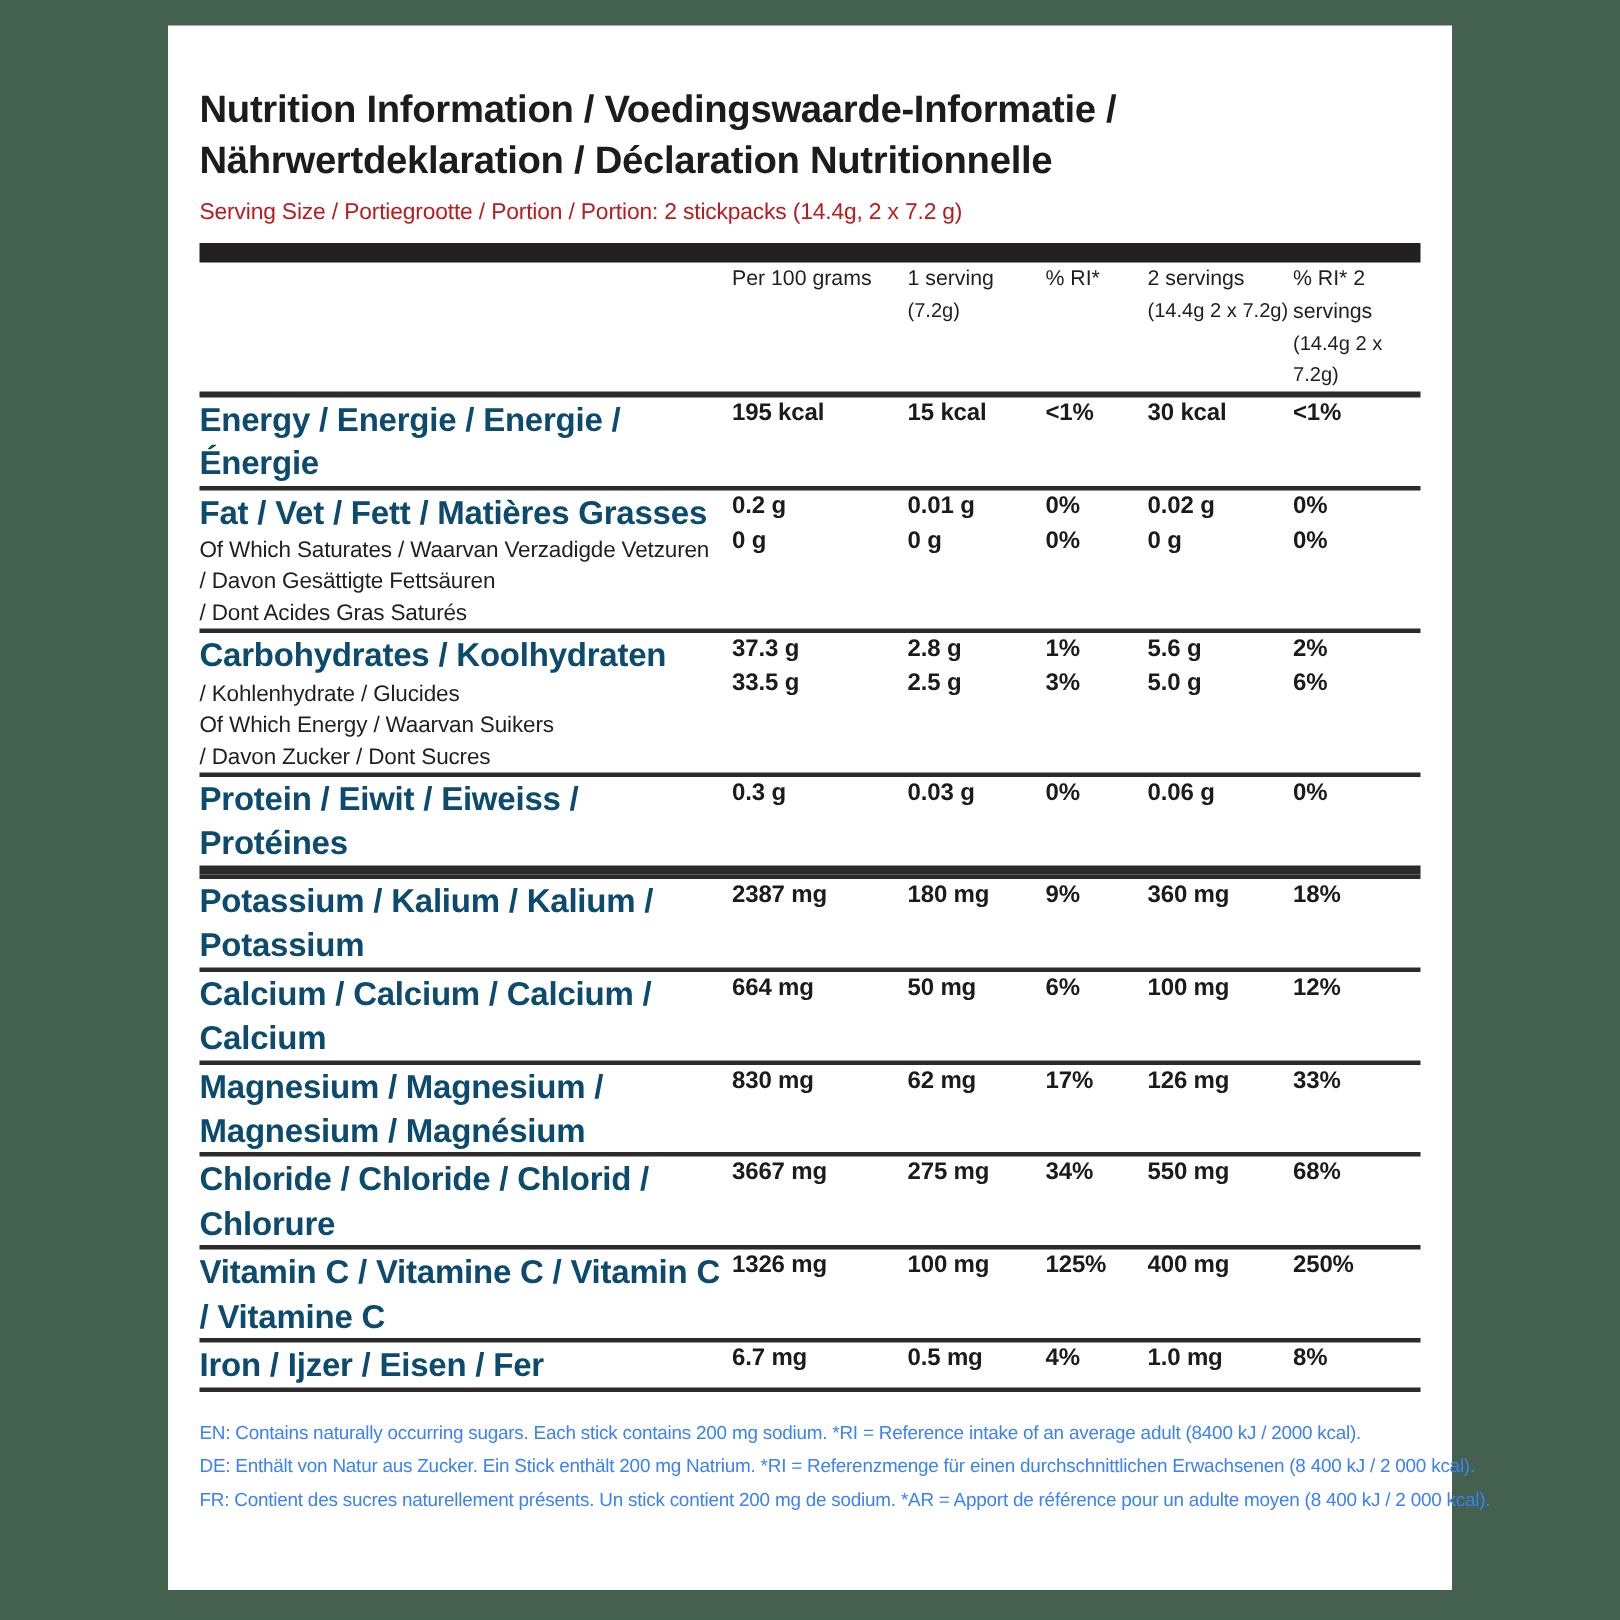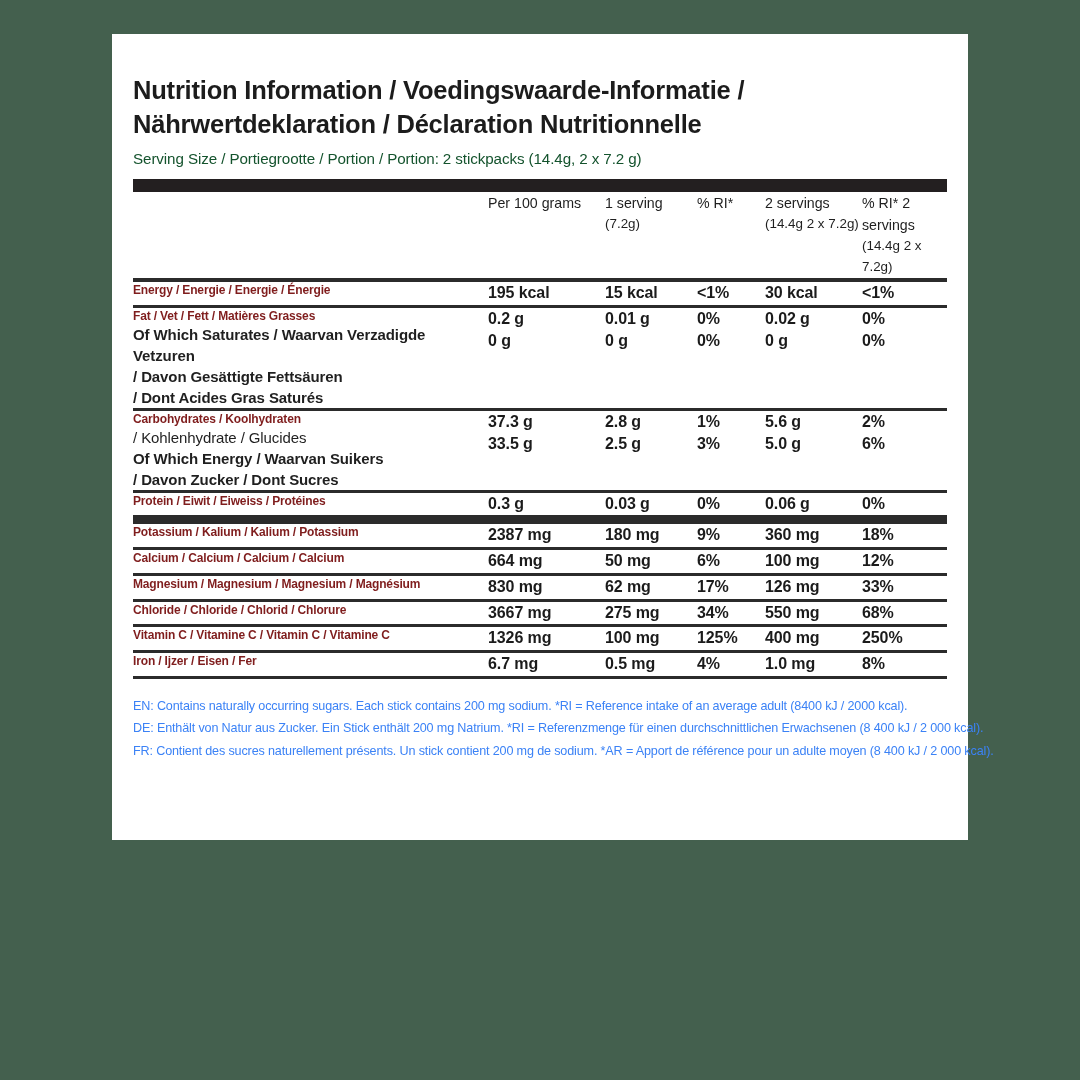--- a/index.html
+++ b/index.html
@@ -14,40 +14,39 @@
     background: #44604e;
     font-family: "Liberation Sans", sans-serif;
     -webkit-font-smoothing: antialiased;
   }
 
   .panel {
     position: absolute;
     left: 112px;
     top: 17px;
     width: 856px;
-    height: 806px;
+    height: 1043px;
     background: #ffffff;
     padding: 40px 21px 12px 21px;
-    margin-top: 17px;
   }
 
   .title {
     font-size: 25.5px;
     font-weight: 700;
     line-height: 1.32;
     color: #1c1c1c;
     letter-spacing: -0.2px;
     white-space: pre-line;
   }
 
   .serving {
     margin-top: 9px;
     font-size: 15.2px;
     font-weight: 400;
-    color: #14532d;
+    color: #b91c1c;
     letter-spacing: -0.1px;
   }
 
   .rule-thick {
     margin-top: 12px;
     height: 13px;
     background: #231f20;
   }
 
   table.nutri {
@@ -80,36 +79,36 @@
   }
   .hdr-sub { display: block; font-size: 13.4px; }
 
   
   .row > td {
     padding-top: 13px;
     padding-bottom: 13px;
   }
 
   .lbl-main {
-    font-size: 12px;
+    font-size: 22px;
     font-weight: 700;
-    color: #7f1d1d;
+    color: #0c4a6e;
     line-height: 1.34;
     letter-spacing: -0.15px;
   }
   .lbl-cont {
     font-size: 15px;
     font-weight: 400;
     color: #1f1f1f;
     line-height: 1.4;
     letter-spacing: -0.1px;
   }
   .lbl-sub {
     font-size: 15px;
-    font-weight: 700;
+    font-weight: 400;
     color: #1f1f1f;
     line-height: 1.4;
     letter-spacing: -0.1px;
   }
 
   .val {
     font-size: 16px;
     font-weight: 700;
     color: #1b1b1b;
     line-height: 1.42;

